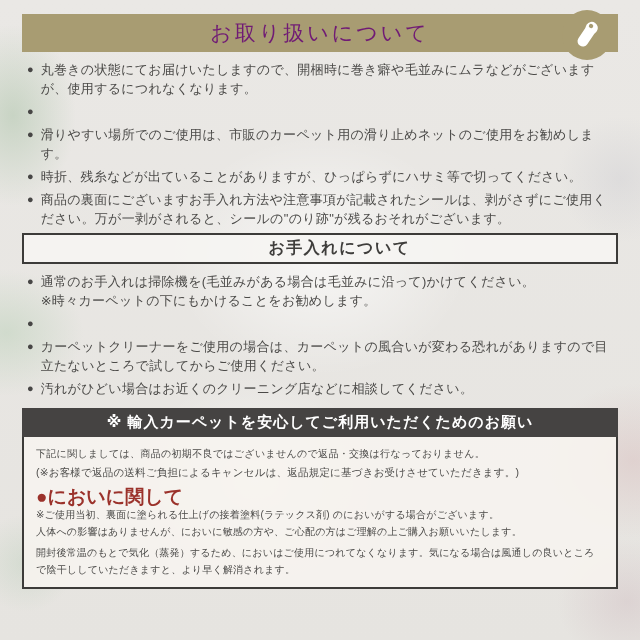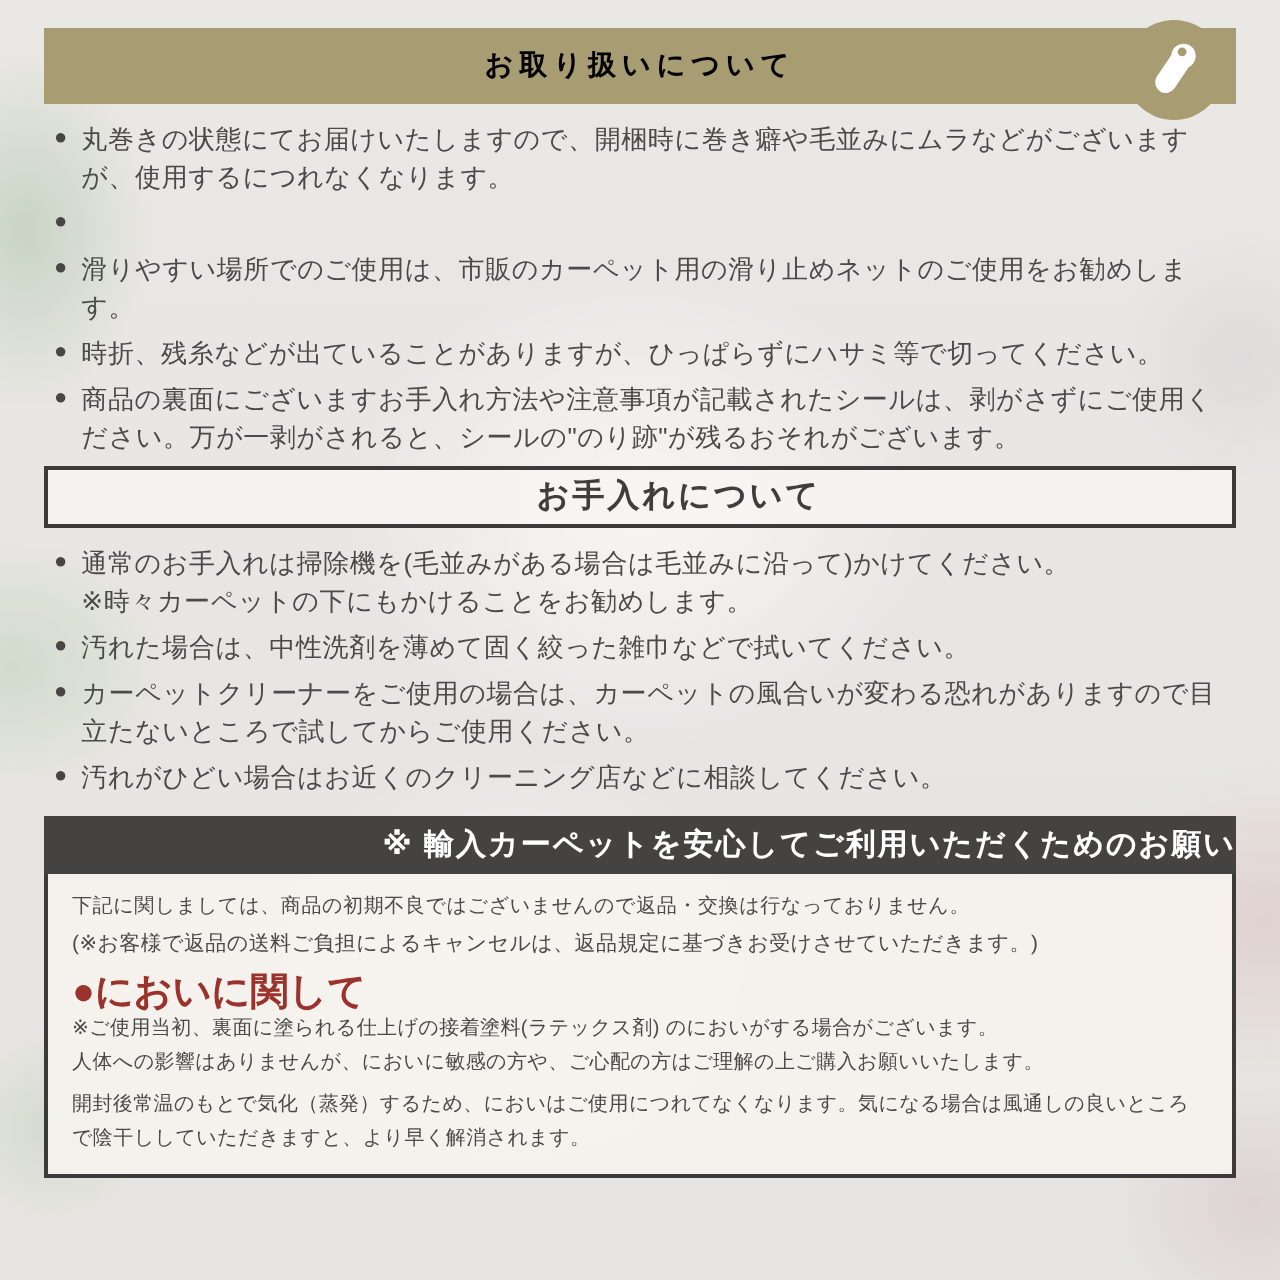--- a/index.html
+++ b/index.html
@@ -27,21 +27,21 @@
       radial-gradient(200px 160px at 50% 40%, rgba(255,255,255,0.65), transparent 75%),
       radial-gradient(160px 140px at 40% 75%, rgba(255,255,255,0.5), transparent 75%),
       linear-gradient(#eae8e5,#e6e4e0);
   }
   .content{position:relative;padding:14px 22px 0;}
   
   .main-header{
     position:relative;height:38px;background:var(--accent);
     display:flex;align-items:center;justify-content:center;
   }
-  .main-title{color:#000000;font-weight:bold;font-size:14px;letter-spacing:3px;}
+  .main-title{color:#701a75;font-weight:normal;font-size:21px;letter-spacing:3px;}
   .badge{
     position:absolute;top:-4px;right:6px;width:50px;height:50px;border-radius:50%;
     background:var(--accent);display:flex;align-items:center;justify-content:center;
   }
   .badge svg{display:block;}
   .roll-hole{fill:var(--accent);}
   
   .section-head{
     border:2px solid var(--border);background:rgba(246,245,243,0.88);
     text-align:center;font-weight:bold;font-size:16px;color:#3f3e3c;
@@ -50,21 +50,21 @@
   .mt-lg{margin-top:11px;}
   .mt-sm{margin-top:5px;padding-left:39px;}
   
   ul.bullets{list-style:none;margin:8px 0 0;padding:0 0 0 2px;}
   li.bullet-item{display:flex;margin-bottom:4px;font-size:13px;line-height:19px;color:var(--text);}
   .dot{flex:0 0 auto;margin:0 7px 0 3px;font-size:11px;line-height:19px;color:#474645;}
   .bullet-text{white-space:pre-line;letter-spacing:0.3px;word-break:break-all;}
   
   .notice{margin-top:10px;}
   .notice-head{
-    background:var(--dark);color:#ffffff;text-align:right;font-weight:bold;
+    background:var(--dark);color:#ffffff;text-align:center;font-weight:bold;
     font-size:15px;padding:5px 0;letter-spacing:1px;
   }
   .notice-body{
     border:2px solid var(--border);border-top:none;background:rgba(247,244,239,0.88);
     padding:8px 12px 9px;color:var(--text);
   }
   .notice-intro{font-size:10px;line-height:18px;letter-spacing:0.3px;}
   .notice-note{font-size:10.5px;line-height:15px;margin-top:2px;letter-spacing:0.2px;}
   .sub-title{color:var(--red);font-weight:bold;font-size:19px;line-height:17px;margin-top:8px;}
   .sub-para{font-size:10px;line-height:16.5px;margin-top:2px;white-space:pre-line;letter-spacing:0.2px;word-break:break-all;}
@@ -117,21 +117,20 @@
   <section>
     <div class="section-head mt-sm">お手入れについて</div>
     <ul class="bullets">
         <li class="bullet-item">
           <span class="dot">●</span>
           <span class="bullet-text">通常のお手入れは掃除機を(毛並みがある場合は毛並みに沿って)かけてください。
 ※時々カーペットの下にもかけることをお勧めします。</span>
         </li>
         <li class="bullet-item">
           <span class="dot">●</span>
-          <span class="bullet-text">汚れた場合は、中性洗剤を薄めて固く絞った雑巾などで拭いてください。</span>
         </li>
         <li class="bullet-item">
           <span class="dot">●</span>
           <span class="bullet-text">カーペットクリーナーをご使用の場合は、カーペットの風合いが変わる恐れがありますので目立たないところで試してからご使用ください。</span>
         </li>
         <li class="bullet-item">
           <span class="dot">●</span>
           <span class="bullet-text">汚れがひどい場合はお近くのクリーニング店などに相談してください。</span>
         </li>
       </ul>

